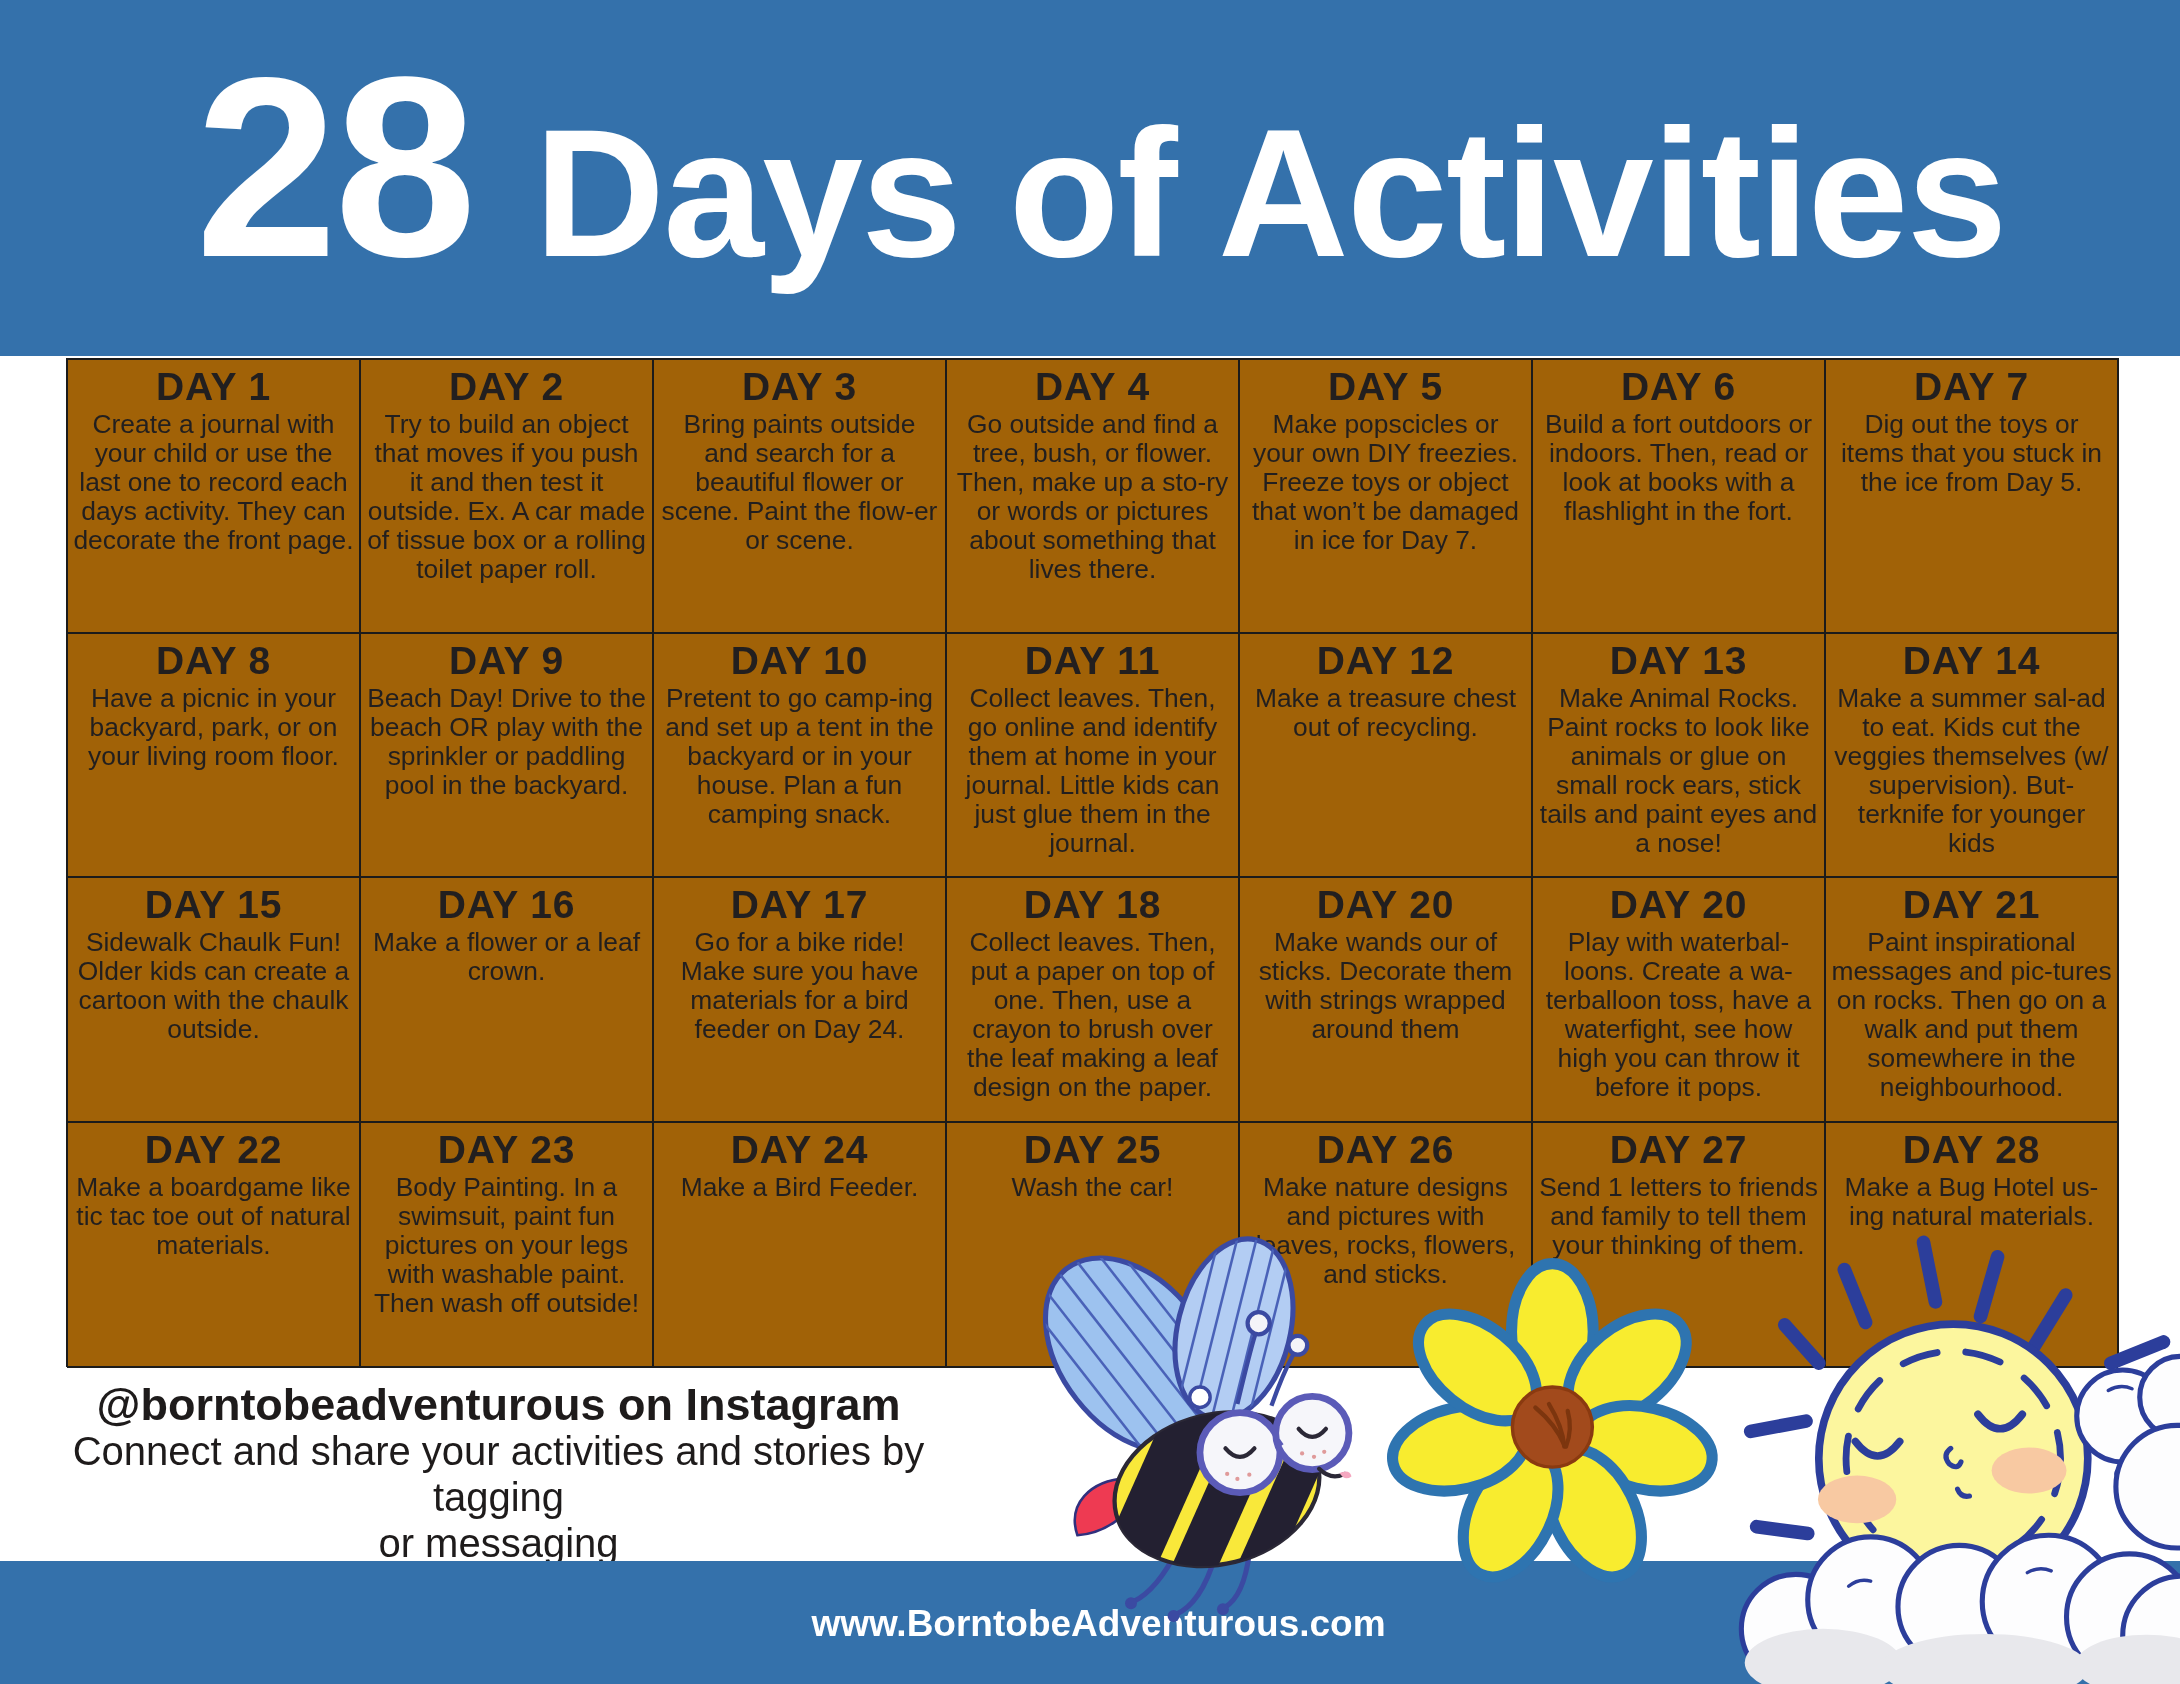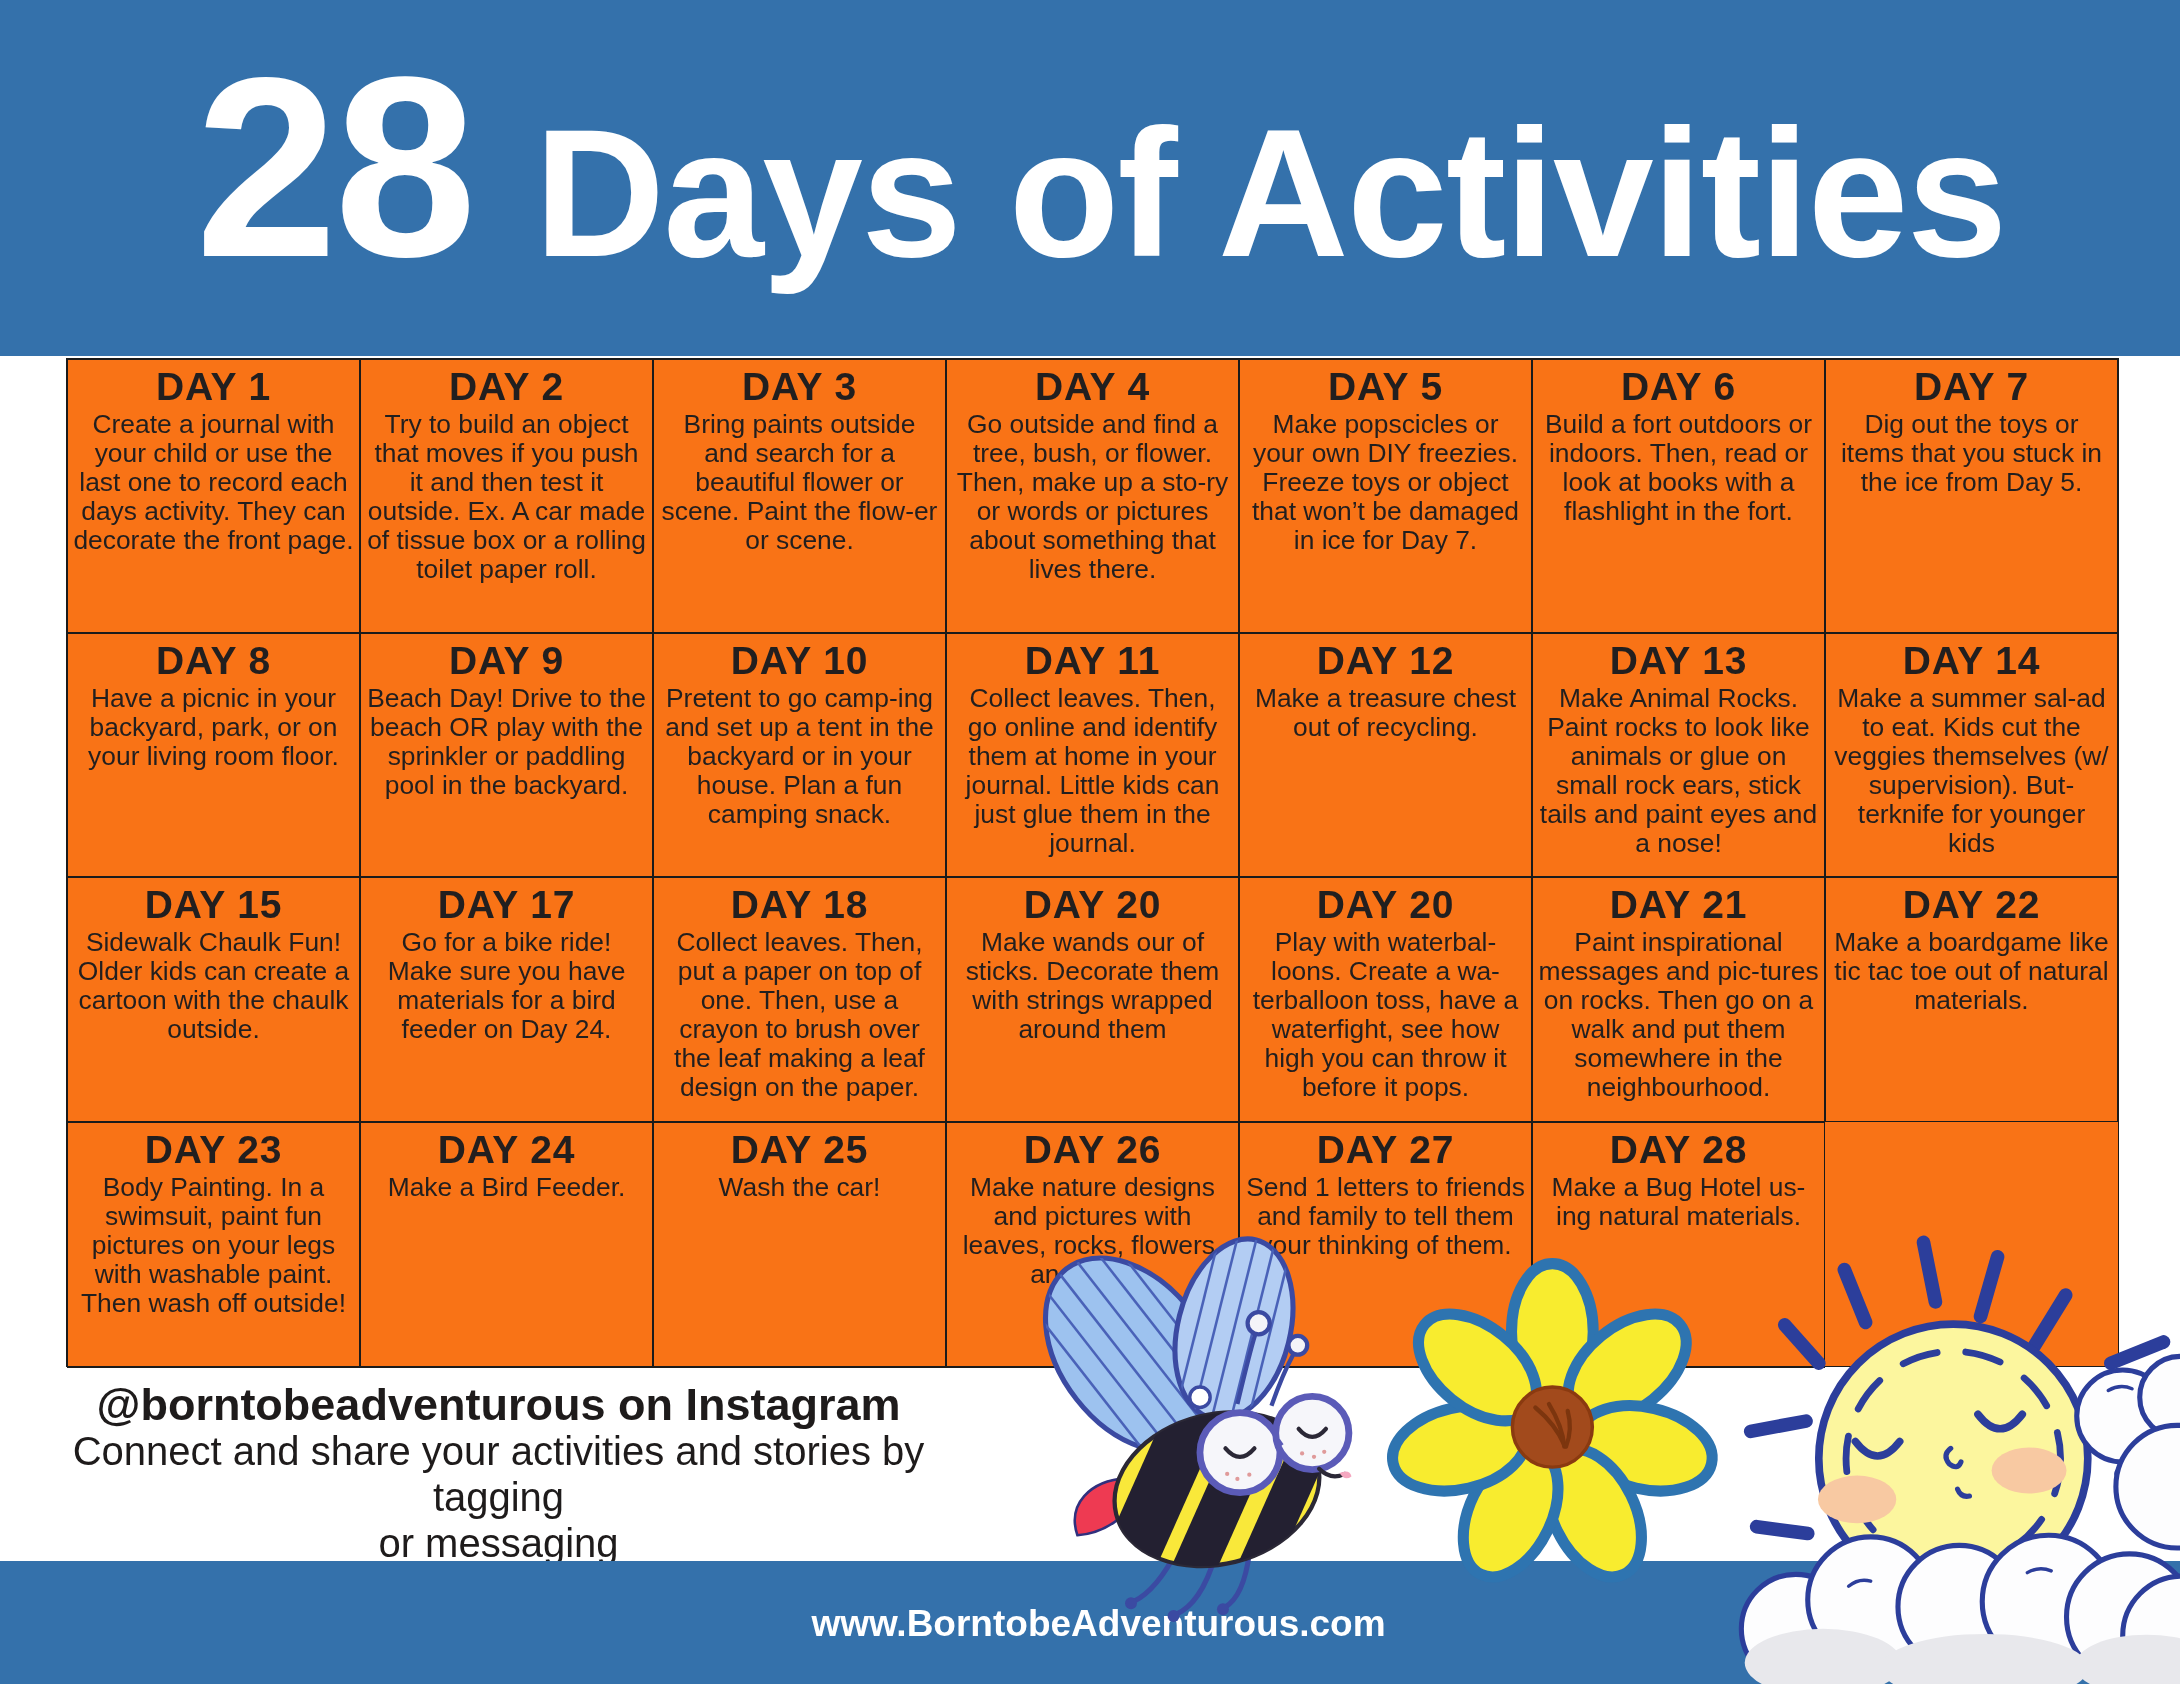--- a/index.html
+++ b/index.html
@@ -18,21 +18,21 @@
     white-space:nowrap;
     padding-left:10px;
   }
   .title-number{font-size:256px;letter-spacing:-3.4px;}
   .title-text{font-size:181px;margin-left:61px;letter-spacing:-1.7px;}
   
   .grid{
     position:absolute;left:66px;top:358px;width:2053px;height:1009px;
     display:grid;grid-template-columns:repeat(7,1fr);
     grid-template-rows:274px 244px 245px 246px;
-    border:1.7px solid #1b1b1b;background:#f97316;box-sizing:border-box;
+    border:1.7px solid #1b1b1b;background:#a16207;box-sizing:border-box;
   }
   .cell{
     border:1.7px solid #1b1b1b;box-sizing:border-box;overflow:hidden;
     padding:5.1px 5.1px 0;text-align:center;color:#221f1f;
   }
   .day-label{font-weight:bold;font-size:39px;line-height:44px;letter-spacing:0.9px;}
   .day-text{font-size:26.4px;line-height:29px;margin-top:1px;}
   
   .footer-text{
     position:absolute;left:8.5px;top:1382px;width:980px;
@@ -119,20 +119,24 @@
         <div class="day-label">DAY 13</div>
         <div class="day-text">Make Animal Rocks. Paint rocks to look like animals or glue on small rock ears, stick tails and paint eyes and a nose!</div>
       </div>
     <div class="cell">
         <div class="day-label">DAY 14</div>
         <div class="day-text">Make a summer sal-ad to eat. Kids cut the veggies themselves (w/ supervision). But-terknife for younger kids</div>
       </div>
     <div class="cell">
         <div class="day-label">DAY 15</div>
         <div class="day-text">Sidewalk Chaulk Fun! Older kids can create a cartoon with the chaulk outside.</div>
+      </div>
+    <div class="cell">
+        <div class="day-label">DAY 16</div>
+        <div class="day-text">Make a flower or a leaf crown.</div>
       </div>
     <div class="cell">
         <div class="day-label">DAY 17</div>
         <div class="day-text">Go for a bike ride! Make sure you have materials for a bird feeder on Day 24.</div>
       </div>
     <div class="cell">
         <div class="day-label">DAY 18</div>
         <div class="day-text">Collect leaves. Then, put a paper on top of one. Then, use a crayon to brush over the leaf making a leaf design on the paper.</div>
       </div>
     <div class="cell">

